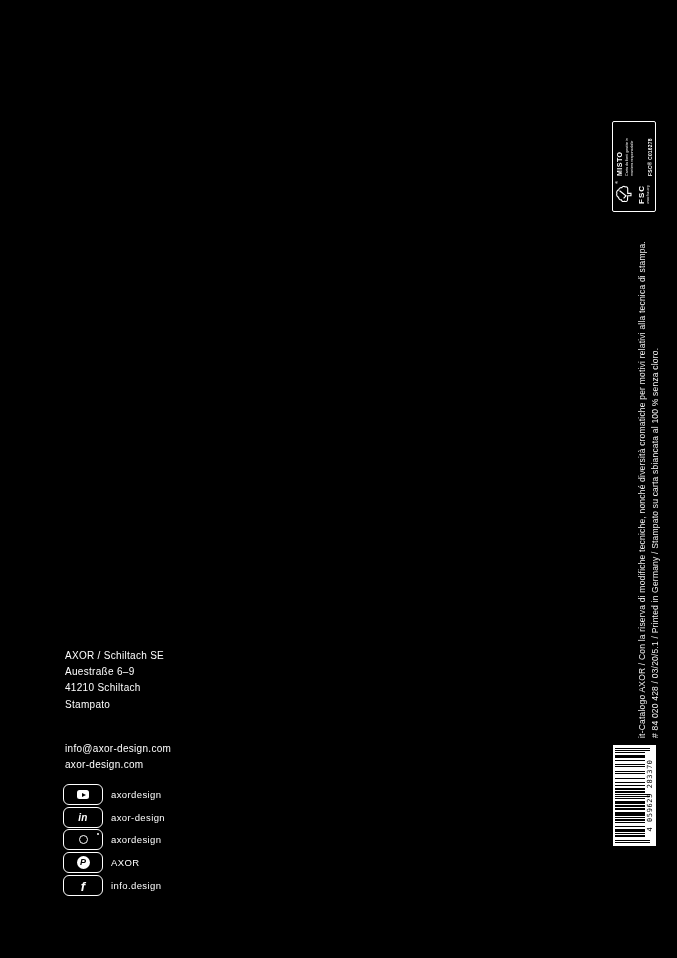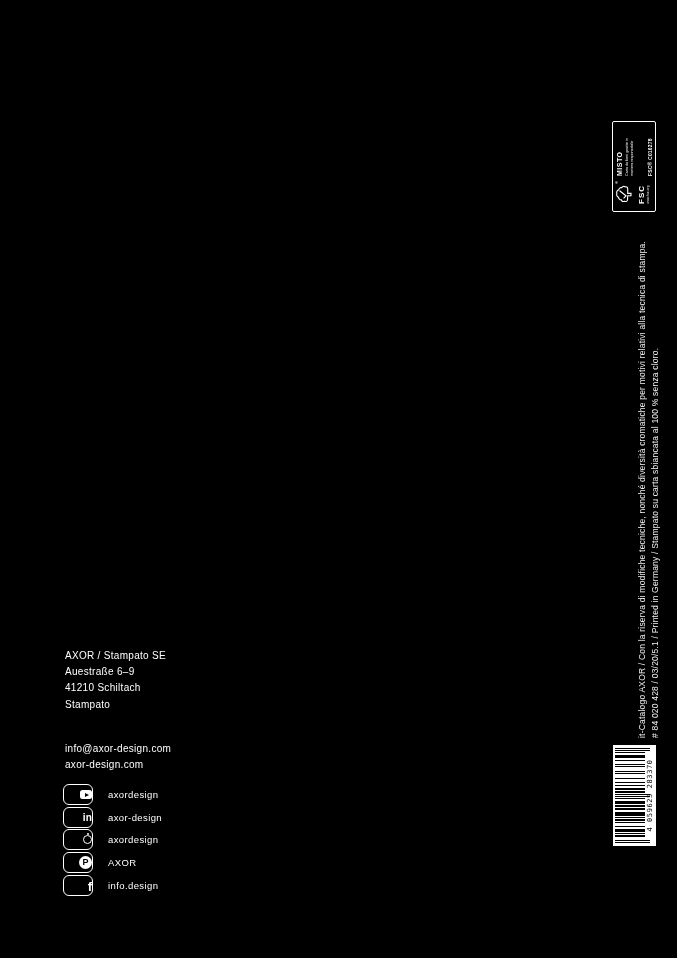--- a/index.html
+++ b/index.html
@@ -31,23 +31,23 @@
   .colo-wrap{left:636px;top:266px;width:28px;height:472px;}
   .colo{width:472px;height:28px;transform:translateY(472px) rotate(-90deg);
         font-size:8.5px;line-height:13px;letter-spacing:0.2px;color:#f2f2f2;white-space:nowrap;}
   
   .address{position:absolute;left:65px;top:648px;font-size:10px;line-height:16.2px;letter-spacing:0.3px;}
   .address .contact{margin-top:28px;}
   .address a{color:#fff;text-decoration:none;display:block;}
   
   .social{position:absolute;left:63px;top:784px;}
   .social-row{display:flex;align-items:center;height:21px;margin-bottom:1.7px;cursor:pointer;}
-  .sbox{width:30px;height:21px;flex:none;border:1.5px solid #fff;border-radius:6px;box-sizing:border-box;
-        position:relative;display:flex;align-items:center;justify-content:flex-end;}
-  .s-label{margin-left:15px;font-size:9.5px;letter-spacing:0.4px;color:#fff;}
+  .sbox{width:40px;height:21px;flex:none;border:1.5px solid #fff;border-radius:6px;box-sizing:border-box;
+        position:relative;display:flex;align-items:center;justify-content:center;font-style:italic;}
+  .s-label{margin-left:8px;font-size:9.5px;letter-spacing:0.4px;color:#fff;}
   .yt-body{width:12px;height:9px;background:#fff;border-radius:2.5px;display:flex;align-items:center;justify-content:center;}
   .yt-tri{width:0;height:0;border-left:4px solid #000;border-top:2.5px solid transparent;border-bottom:2.5px solid transparent;margin-left:1px;}
   .li-in{font-size:10px;font-weight:700;line-height:1;letter-spacing:0.2px;padding-top:1px;}
   .ig-lens{width:9px;height:9px;border:1.4px solid #fff;border-radius:50%;box-sizing:border-box;}
   .ig-dot{position:absolute;top:3px;right:3px;width:2px;height:2px;border-radius:50%;background:#fff;}
   .pin-circle{width:13px;height:13px;background:#fff;border-radius:50%;color:#000;font-weight:700;
               font-size:9px;line-height:13px;text-align:center;}
   .fb-f{font-size:13px;font-weight:700;line-height:1;padding-top:2px;}
   
   .bar-wrap{left:613px;top:745px;width:43px;height:101px;background:#fff;}
@@ -88,21 +88,21 @@
   </div>
 
   <div class="rot-wrap colo-wrap">
     <div class="rot colo">
       <div>it-Catalogo AXOR / Con la riserva di modifiche tecniche, nonché diversità cromatiche per motivi relativi alla tecnica di stampa.</div>
       <div># 84 020 428 / 03/20/5.1 / Printed in Germany / Stampato su carta sbiancata al 100 % senza cloro.</div>
     </div>
   </div>
 
   <div class="address">
-    <div>AXOR / Stampato SE</div>
+    <div>AXOR / Schiltach SE</div>
     <div>Auestraße 6–9</div>
     <div>41210 Schiltach</div>
     <div>Stampato</div>
     <div class="contact">
       <a href="#">info@axor-design.com</a>
       <a href="#">axor-design.com</a>
     </div>
   </div>
 
   <div class="social">

